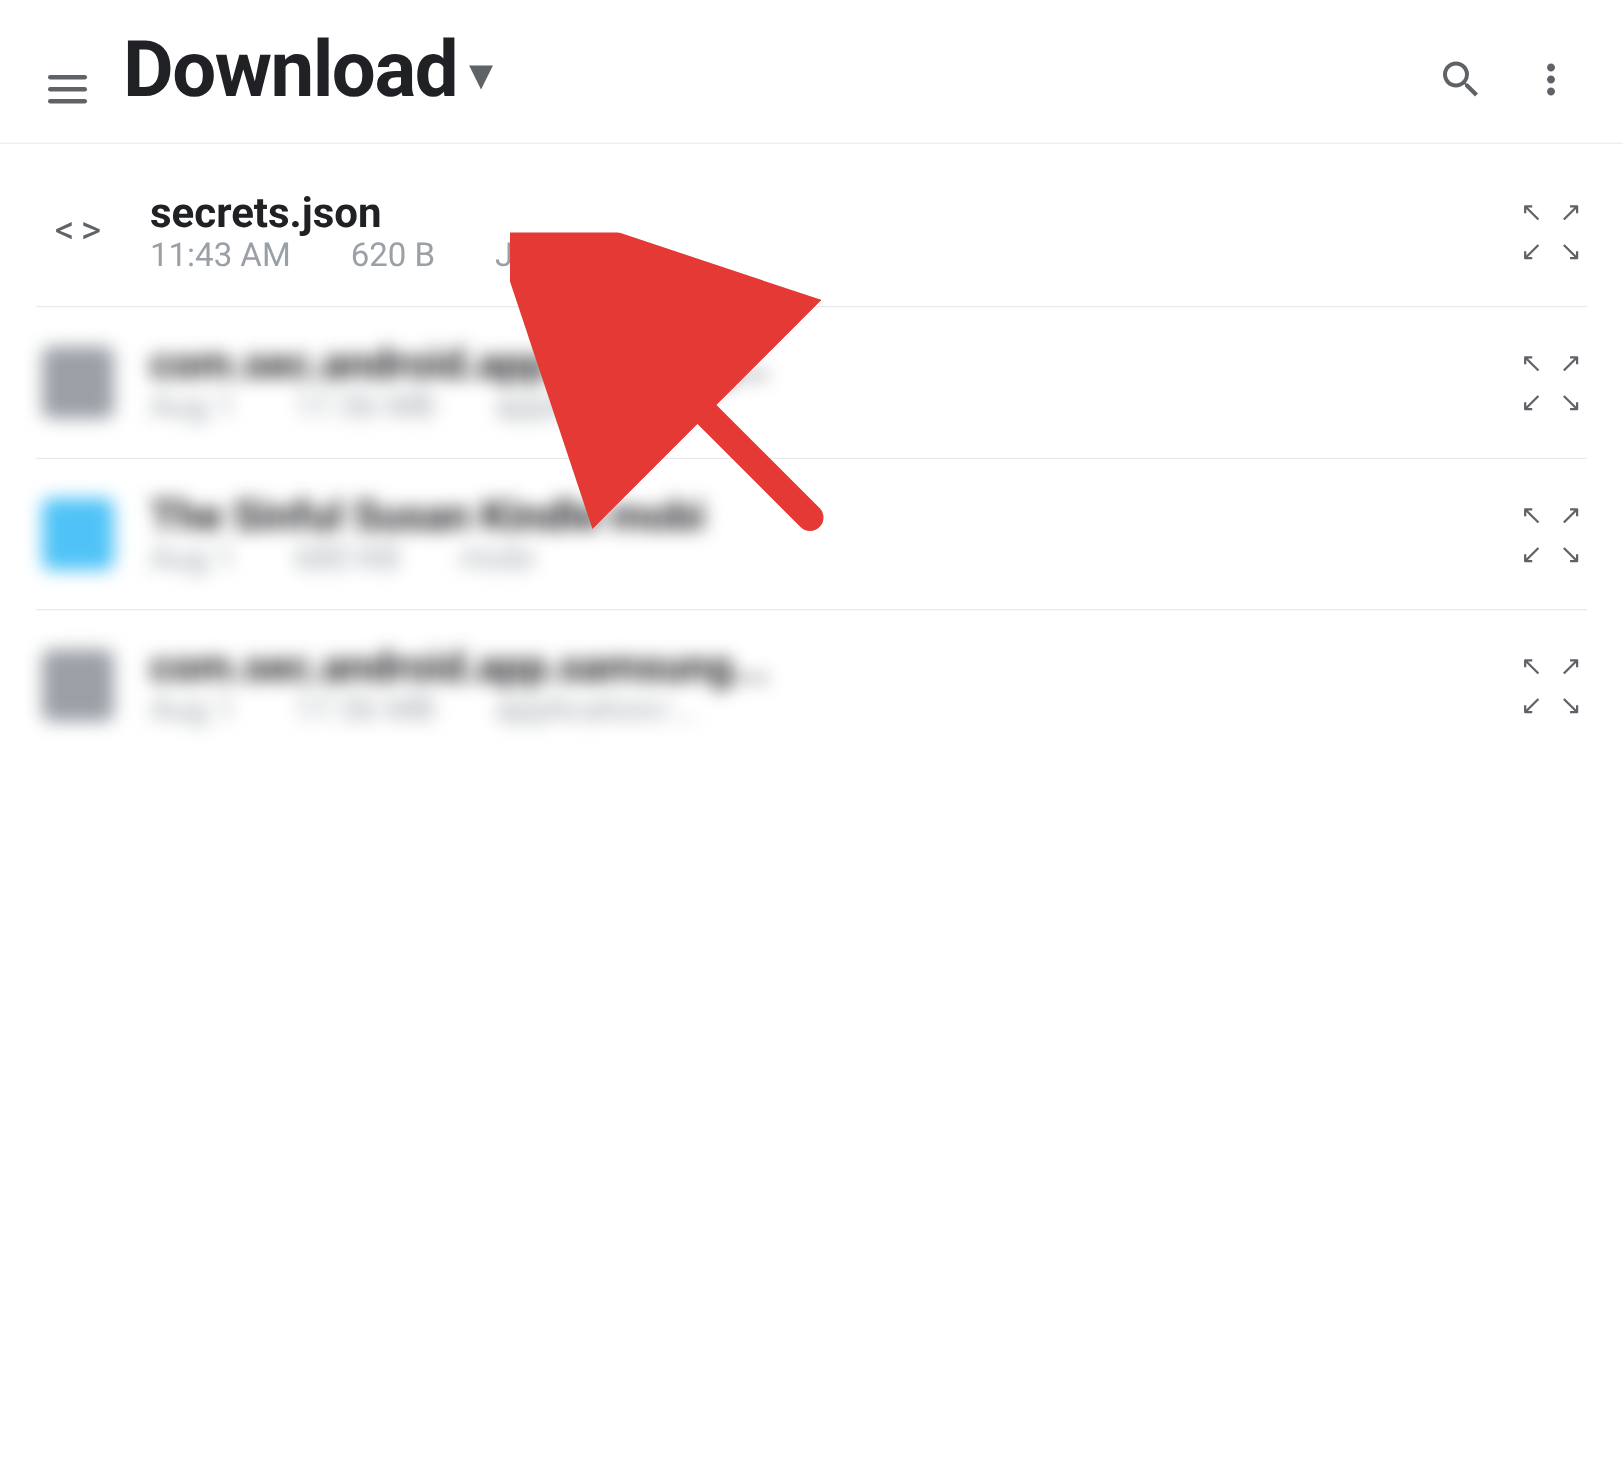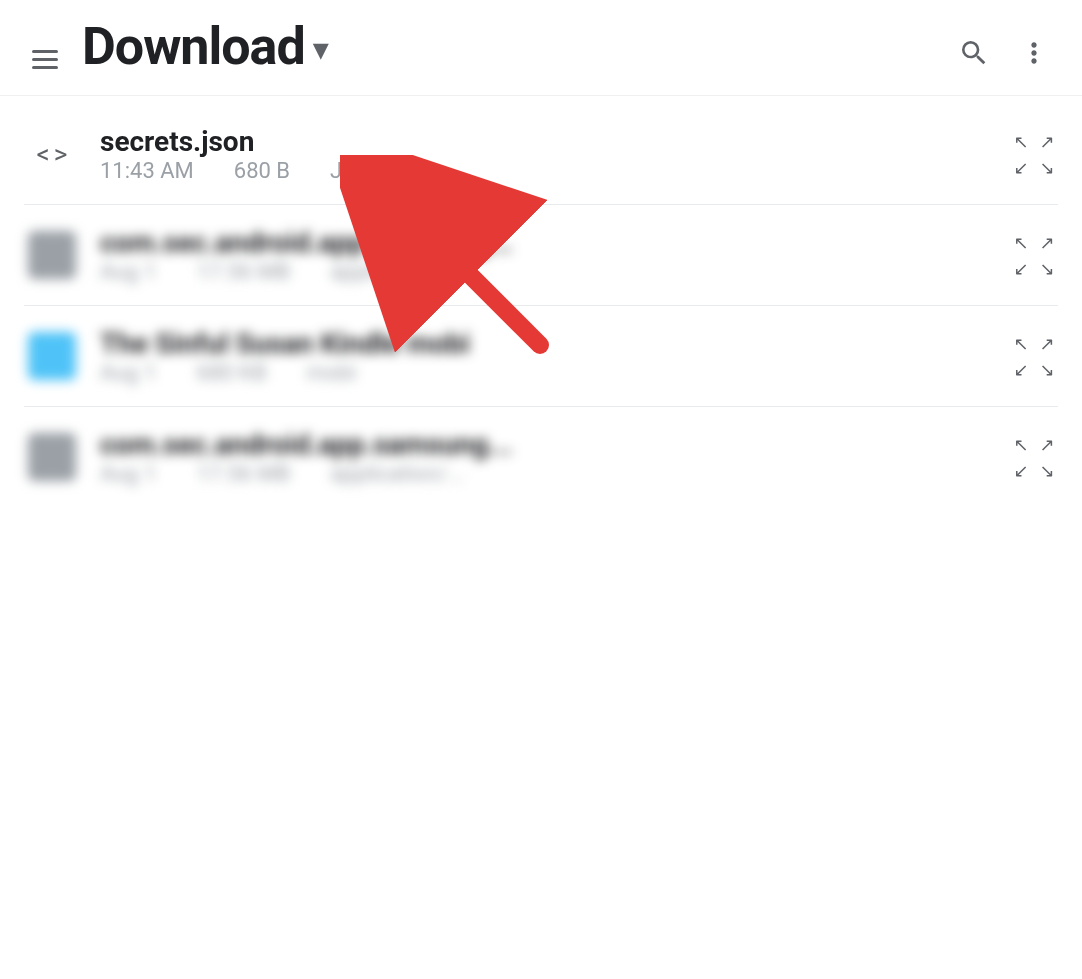--- a/index.html
+++ b/index.html
@@ -237,21 +237,21 @@
     <div class="file-icon">
       <div class="file-icon-code">
         <span>&lt;</span>
         <span>&gt;</span>
       </div>
     </div>
     <div class="file-info">
       <div class="file-name">secrets.json</div>
       <div class="file-meta">
         <span class="file-meta-item">11:43 AM</span>
-        <span class="file-meta-item">680 B</span>
+        <span class="file-meta-item">620 B</span>
         <span class="file-meta-item">JSON doc...</span>
       </div>
     </div>
     <div class="file-expand">
       <div class="expand-arrow">↖</div>
       <div class="expand-arrow">↗</div>
       <div class="expand-arrow">↙</div>
       <div class="expand-arrow">↘</div>
     </div>
   </div>

